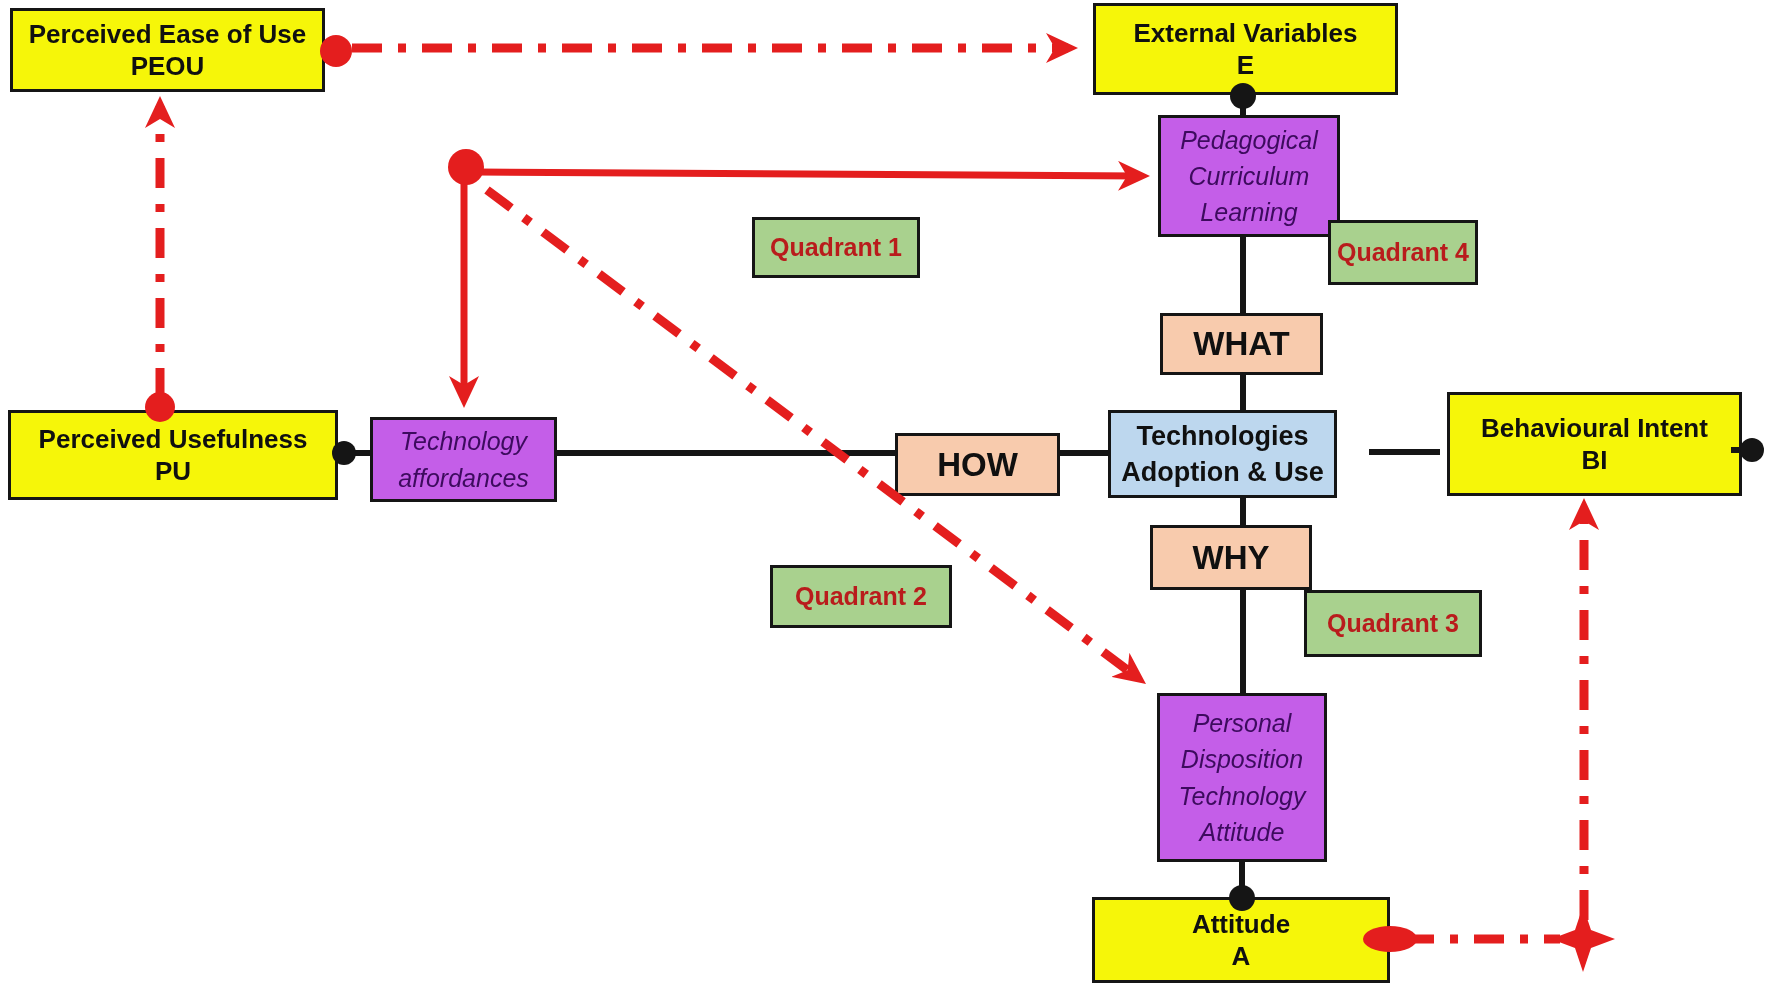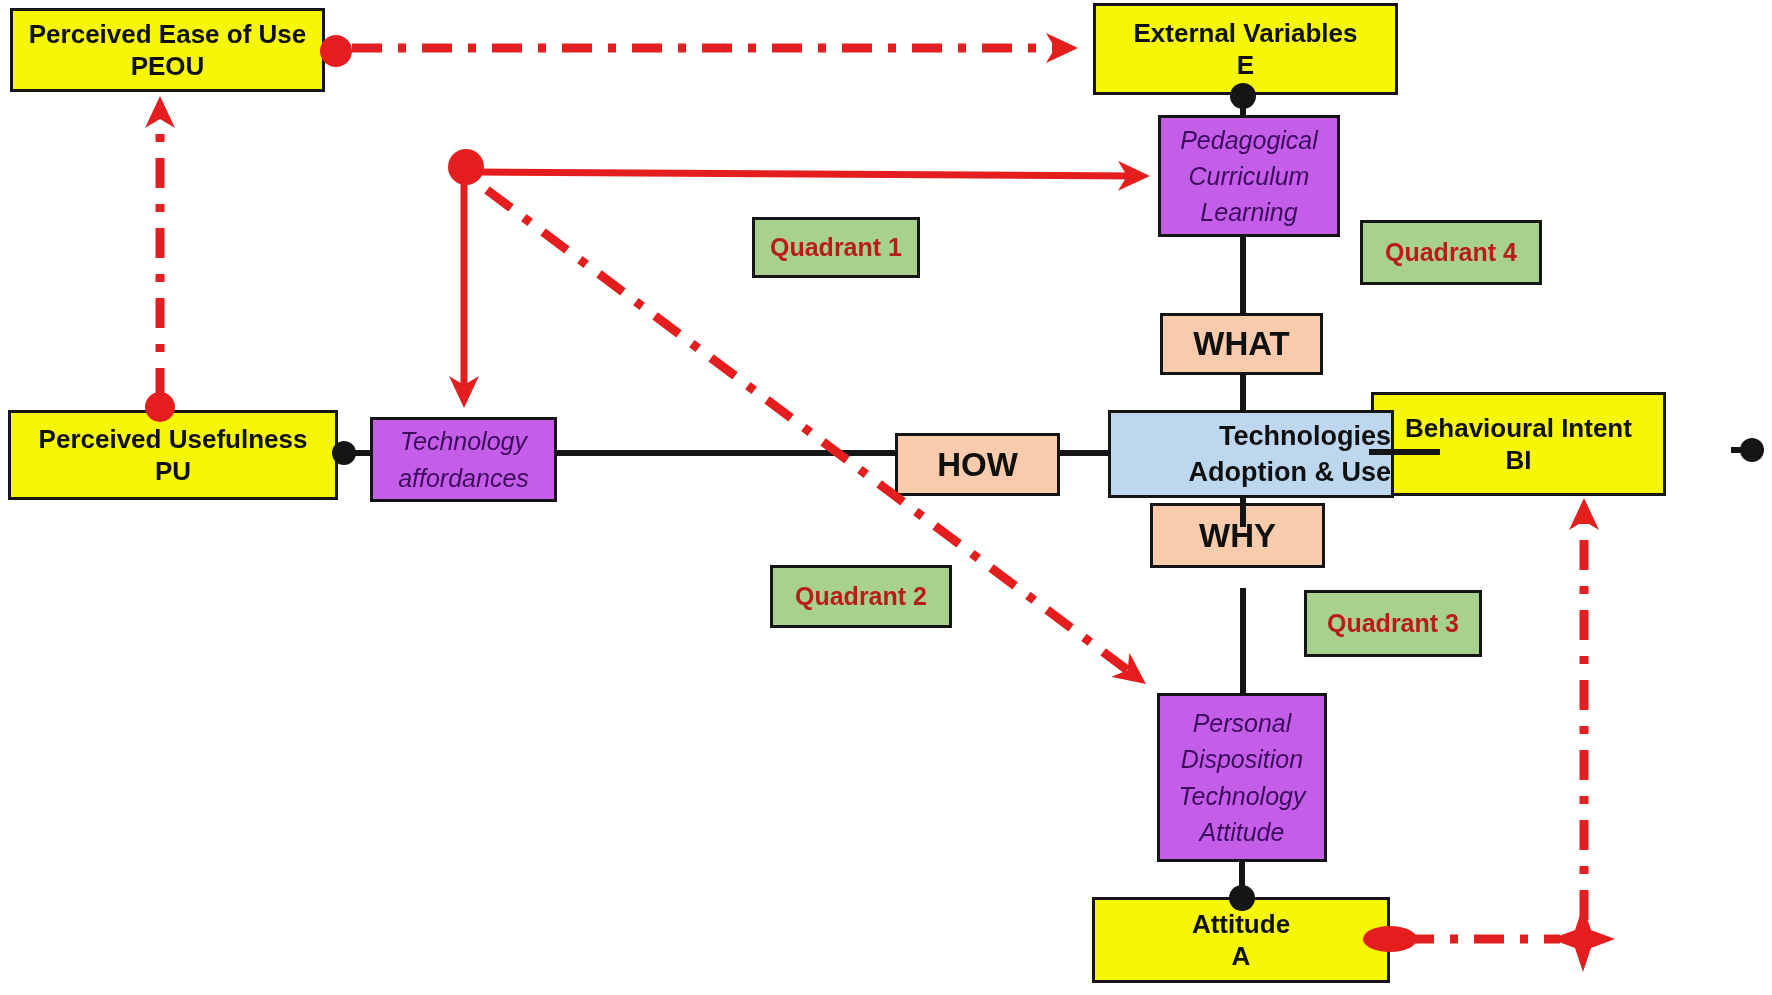--- a/index.html
+++ b/index.html
@@ -28,21 +28,21 @@
   <div class="node yellow" style="left:1093px;top:3px;width:305px;height:92px;">
     <div>External Variables</div>
     <div>E</div>
   </div>
 
   <div class="node yellow" style="left:8px;top:410px;width:330px;height:90px;">
     <div>Perceived Usefulness</div>
     <div>PU</div>
   </div>
 
-  <div class="node yellow" style="left:1371px;top:392px;width:295px;height:104px;">
+  <div class="node yellow" style="left:1447px;top:392px;width:295px;height:104px;">
     <div>Behavioural Intent</div>
     <div>BI</div>
   </div>
 
   <div class="node yellow" style="left:1092px;top:897px;width:298px;height:86px;">
     <div>Attitude</div>
     <div>A</div>
   </div>
 
   <div class="node purple" style="left:370px;top:417px;width:187px;height:85px;">
@@ -64,39 +64,39 @@
   </div>
 
   <div class="node peach" style="left:1160px;top:313px;width:163px;height:62px;">
     <div>WHAT</div>
   </div>
 
   <div class="node peach" style="left:895px;top:425px;width:165px;height:63px;margin-top:8px;">
     <div>HOW</div>
   </div>
 
-  <div class="node peach" style="left:1150px;top:503px;width:175px;height:65px;">
+  <div class="node peach" style="left:1150px;top:525px;width:162px;height:65px;">
     <div>WHY</div>
   </div>
 
-  <div class="node blue" style="left:1108px;top:410px;width:286px;height:88px;align-items:flex-end;">
+  <div class="node blue" style="left:1108px;top:410px;width:229px;height:88px;">
     <div>Technologies</div>
     <div>Adoption &amp; Use</div>
   </div>
 
   <div class="node green" style="left:752px;top:217px;width:168px;height:61px;">
     <div>Quadrant 1</div>
   </div>
   <div class="node green" style="left:770px;top:565px;width:182px;height:63px;">
     <div>Quadrant 2</div>
   </div>
   <div class="node green" style="left:1304px;top:562px;width:178px;height:67px;margin-top:28px;">
     <div>Quadrant 3</div>
   </div>
-  <div class="node green" style="left:1360px;top:220px;width:182px;height:65px;">
+  <div class="node green" style="left:1328px;top:220px;width:150px;height:65px;">
     <div>Quadrant 4</div>
   </div>
 
   <svg id="wires" width="1772" height="995" viewBox="0 0 1772 995">
     <defs>
       <marker id="redArrow" markerUnits="userSpaceOnUse" markerWidth="34" markerHeight="30" refX="22" refY="15" orient="auto">
         <path d="M0,0 L32,15 L0,30 L9,15 Z" fill="#E41E1E"></path>
       </marker>
     </defs>
 

